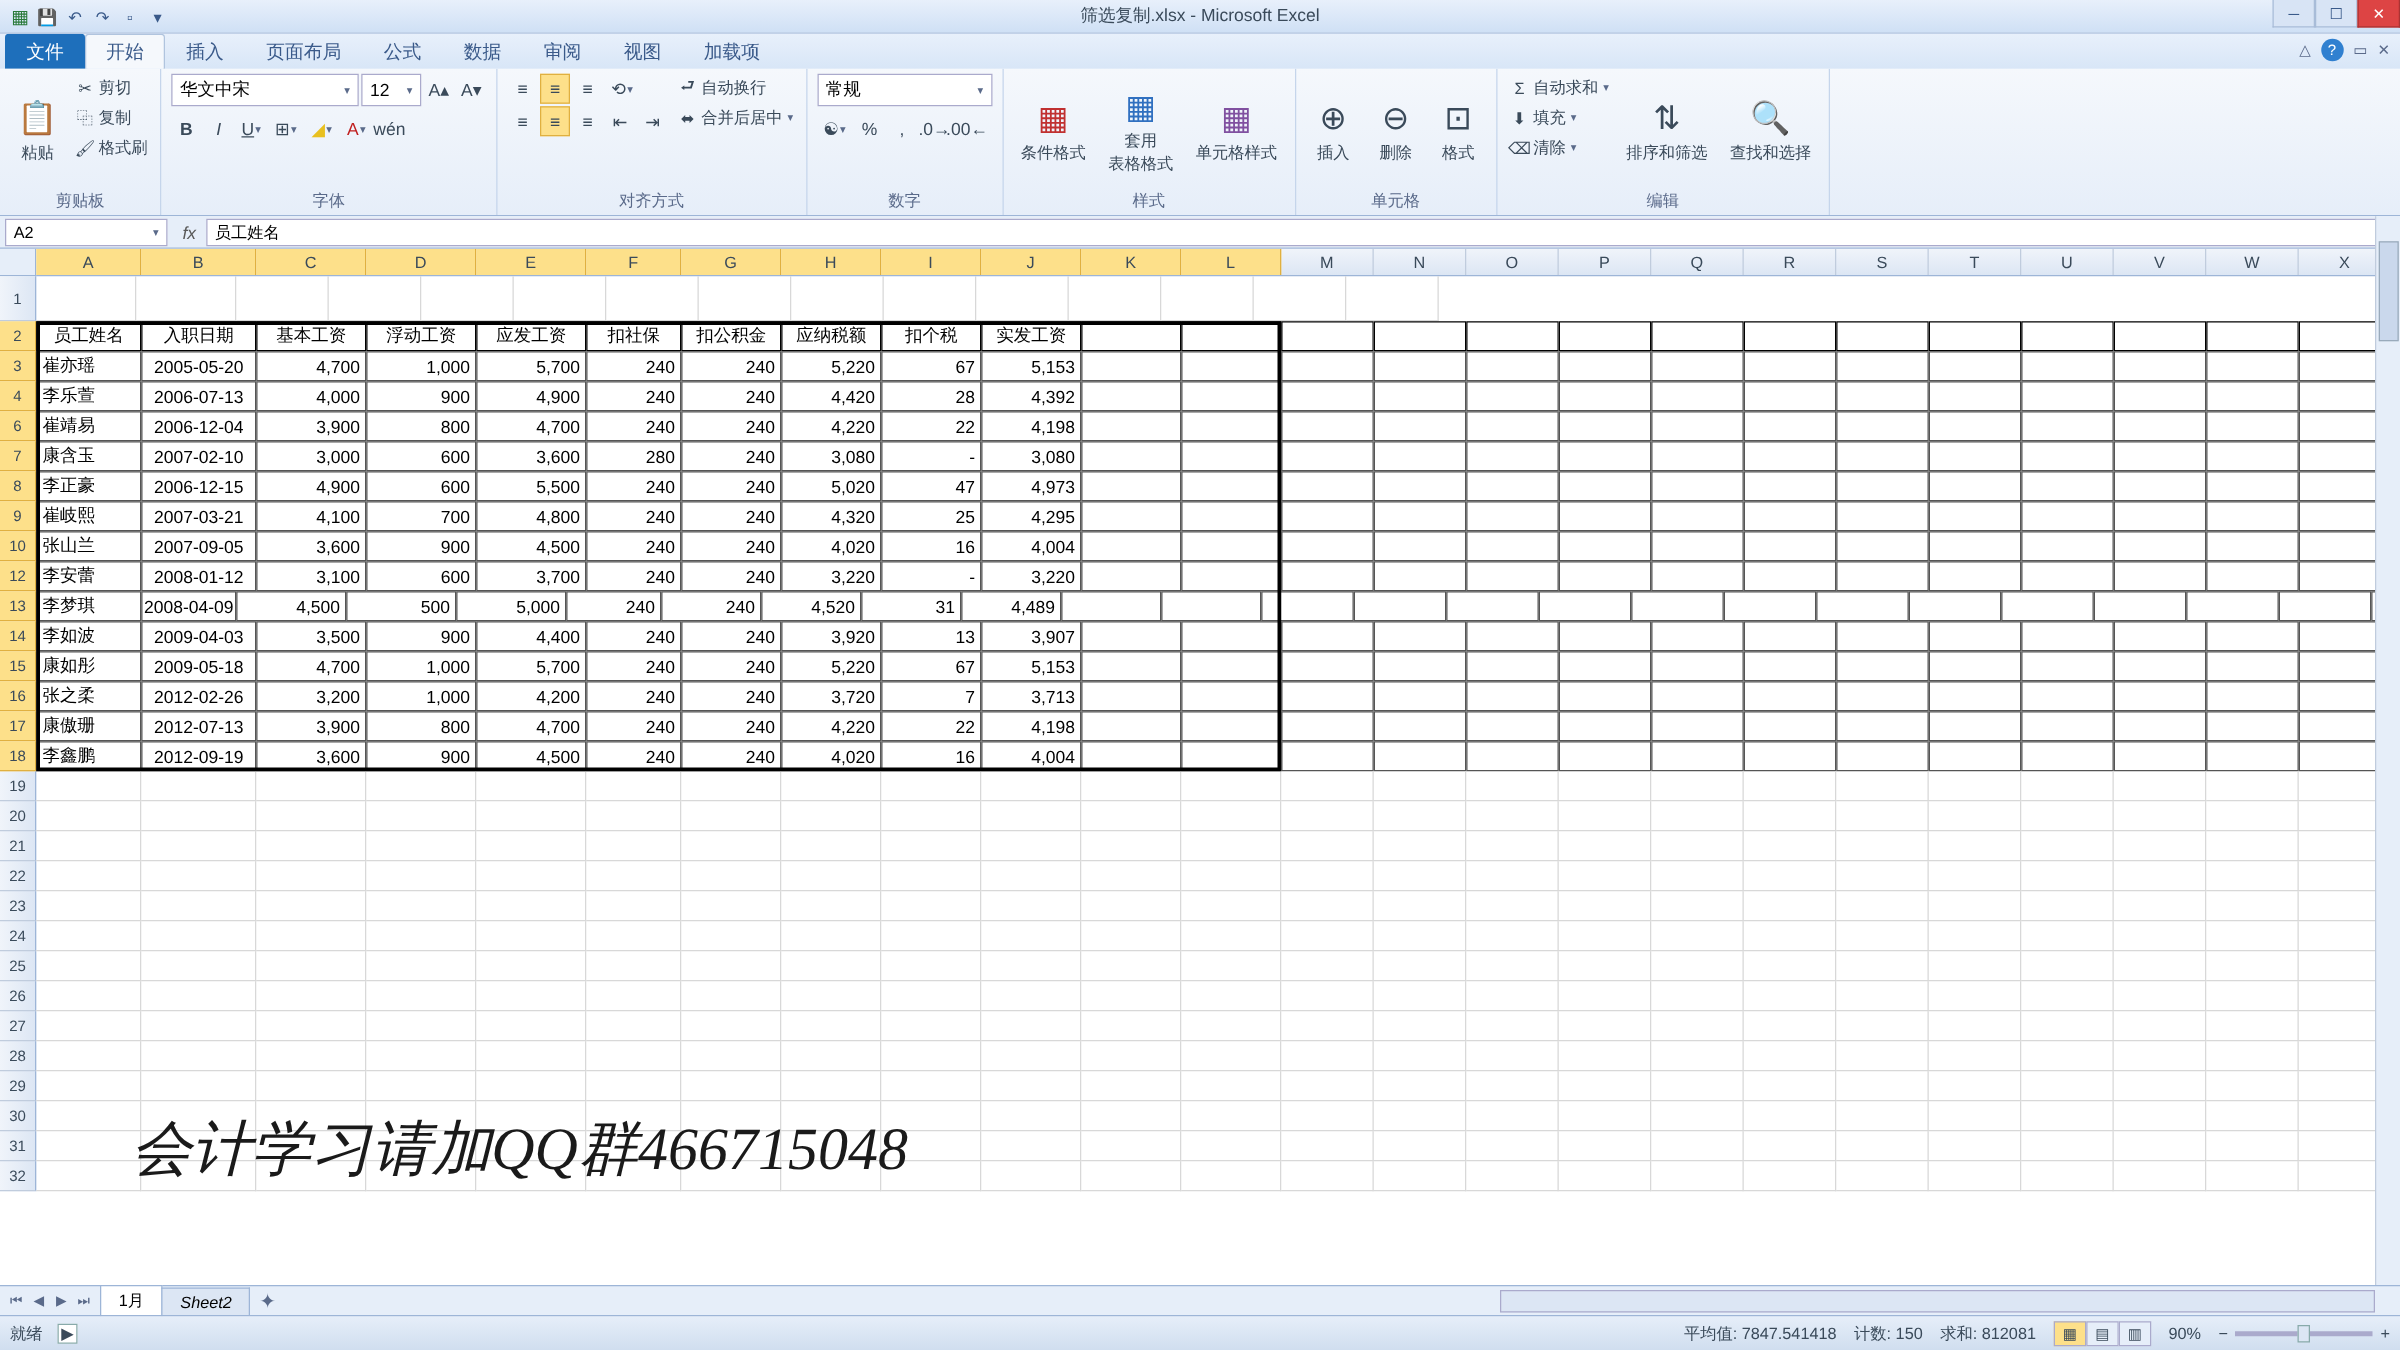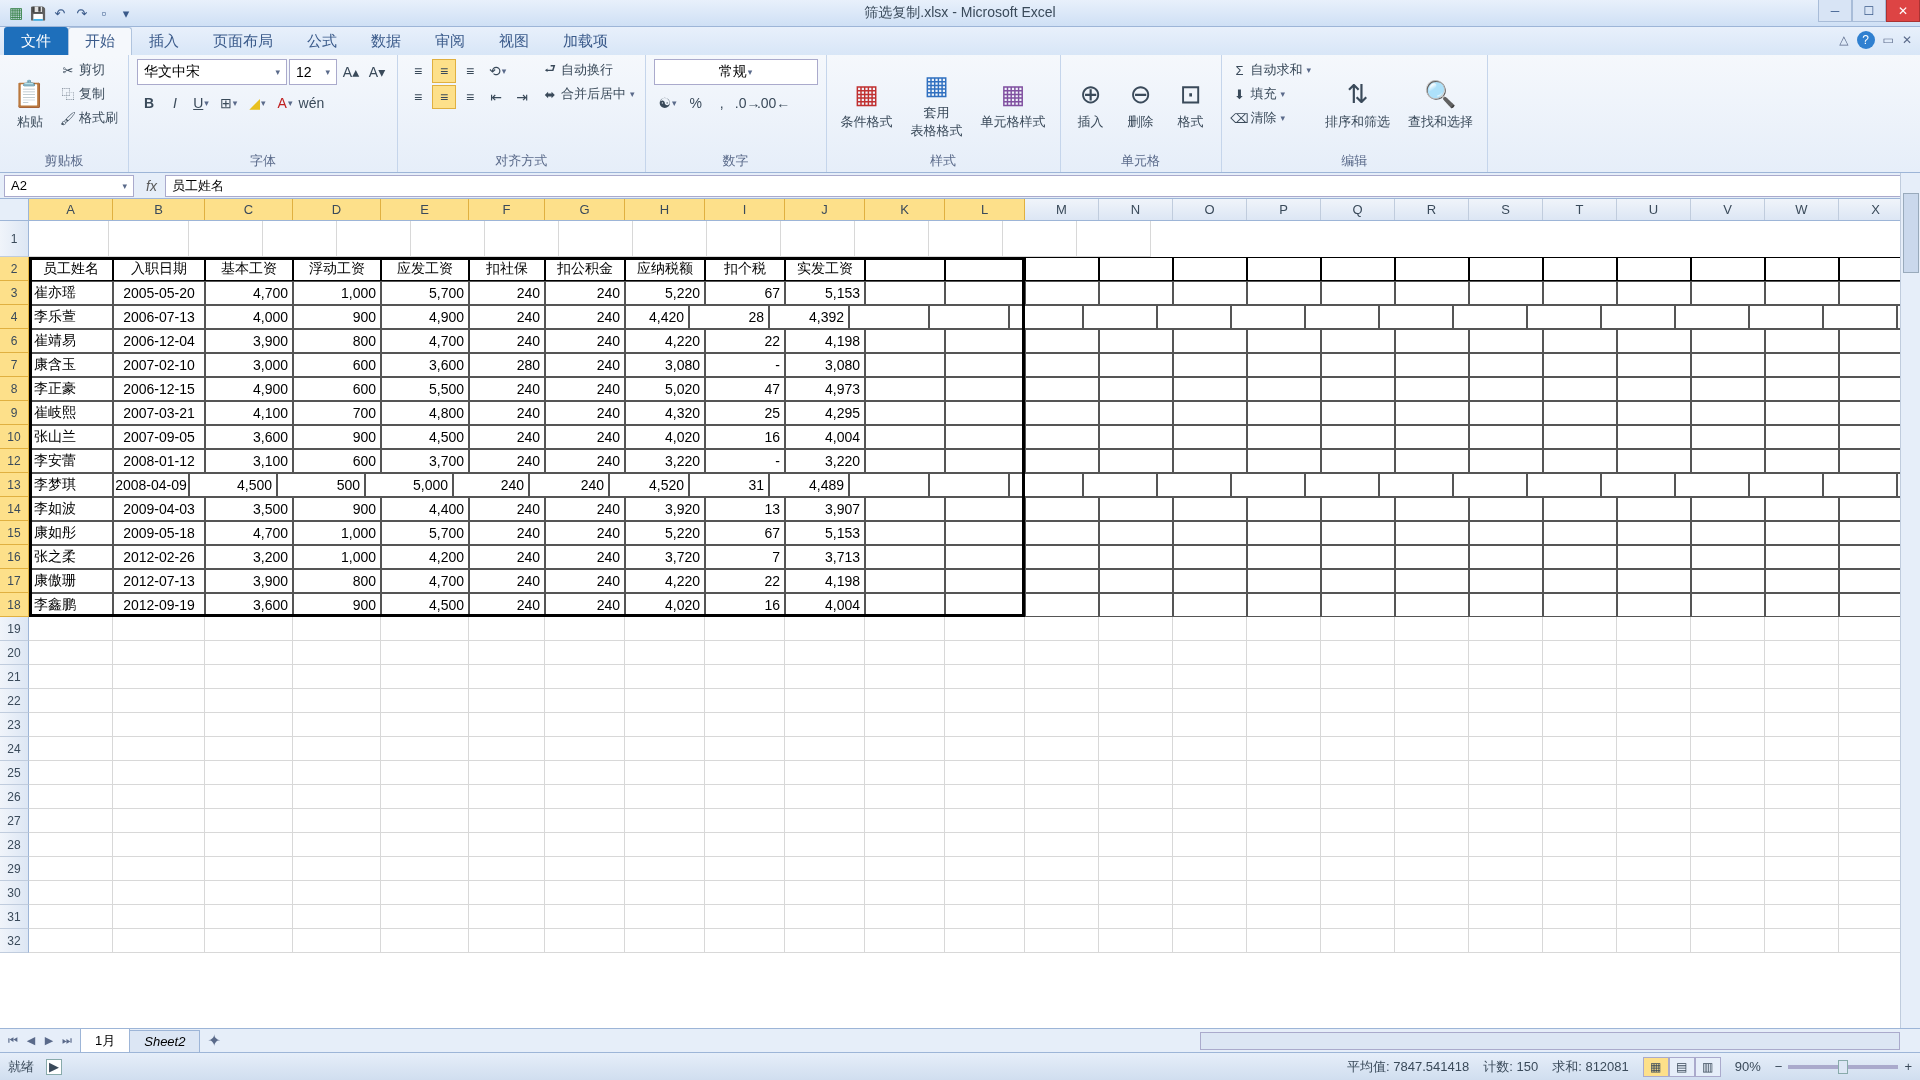--- a/index.html
+++ b/index.html
@@ -33,21 +33,21 @@
 .smallrow{display:flex;align-items:center;gap:3px;font-size:13px;color:#3a4a5a;padding:2px;cursor:pointer}
 .smallrow .ico{width:16px;height:16px;display:flex;align-items:center;justify-content:center;font-size:13px}
 .col{display:flex;flex-direction:column;gap:2px}
 .fontname{width:150px;height:26px;border:1px solid #aac;background:#fff;font-size:14px;padding:2px 6px;display:flex;align-items:center;justify-content:space-between}
 .fontsize{width:48px;height:26px;border:1px solid #aac;background:#fff;font-size:14px;padding:2px 6px;display:flex;align-items:center;justify-content:space-between}
 .btnrow{display:flex;gap:2px;align-items:center}
 .ribbtn{width:24px;height:24px;display:flex;align-items:center;justify-content:center;cursor:pointer;font-size:14px;color:#3a4a5a;border:1px solid transparent}
 .ribbtn.active{background:#fde08a;border-color:#e0b040}
 .ribbtn.wide{width:auto;padding:0 4px}
 .dd{font-size:9px;color:#5a6a8a;margin-left:1px}
-.numfmt{width:164px;height:26px;border:1px solid #aac;background:#fff;font-size:14px;padding:2px 6px;display:flex;align-items:center;justify-content:center}
+.numfmt{width:140px;height:26px;border:1px solid #aac;background:#fff;font-size:14px;padding:2px 6px;display:flex;align-items:center;justify-content:space-between}
 
 
 .fbar{height:26px;background:#e6eef9;border-bottom:1px solid #9db5d7;display:flex;align-items:center}
 .namebox{width:130px;height:22px;background:#fff;border:1px solid #aac;margin:0 4px;padding:0 6px;display:flex;align-items:center;justify-content:space-between;font-size:13px}
 .fx{padding:0 8px;font-style:italic;font-size:14px;color:#5a5a5a}
 .finput{flex:1;height:22px;background:#fff;border:1px solid #aac;padding:0 6px;font-size:13px;display:flex;align-items:center}
 
 
 .gridwrap{position:relative;height:862px;overflow:hidden}
 .colheads{height:22px;display:flex;background:linear-gradient(#f0f4fa,#dce6f4);border-bottom:1px solid #9db5d7;position:absolute;left:29px;top:0}
@@ -452,21 +452,21 @@
         <div class="cell " style="width: 74px;"></div>
       </div>
       <div class="row databorder">
         <div class="cell " style="width: 84px;">李乐萱</div>
         <div class="cell ctr" style="width: 92px;">2006-07-13</div>
         <div class="cell num" style="width: 88px;">4,000</div>
         <div class="cell num" style="width: 88px;">900</div>
         <div class="cell num" style="width: 88px;">4,900</div>
         <div class="cell num" style="width: 76px;">240</div>
         <div class="cell num" style="width: 80px;">240</div>
-        <div class="cell num" style="width: 64px;">4,420</div>
+        <div class="cell num" style="width: 80px;">4,420</div>
         <div class="cell num" style="width: 80px;">28</div>
         <div class="cell num" style="width: 80px;">4,392</div>
         <div class="cell " style="width: 80px;"></div>
         <div class="cell " style="width: 80px;"></div>
         <div class="cell " style="width: 74px;"></div>
         <div class="cell " style="width: 74px;"></div>
         <div class="cell " style="width: 74px;"></div>
         <div class="cell " style="width: 74px;"></div>
         <div class="cell " style="width: 74px;"></div>
         <div class="cell " style="width: 74px;"></div>
@@ -1175,20 +1175,21 @@
         <div class="cell " style="width: 74px;"></div>
         <div class="cell " style="width: 74px;"></div>
         <div class="cell " style="width: 74px;"></div>
         <div class="cell " style="width: 74px;"></div>
         <div class="cell " style="width: 74px;"></div>
         <div class="cell " style="width: 74px;"></div>
         <div class="cell " style="width: 74px;"></div>
       </div>
       <div class="selbox" style="left: 0px; top: 36px; width: 996px; height: 360px;"></div>
     </div>
+  <div class="watermark" style="left:105px;top:688px">会计学习请加QQ群466715048</div>
 </div>
 
 <div class="vscroll">
     <div class="thumb"></div>
   </div>
 
 <div class="sheettabs">
   <div class="tabnav">
     <span>⏮</span>
     <span>◀</span>

